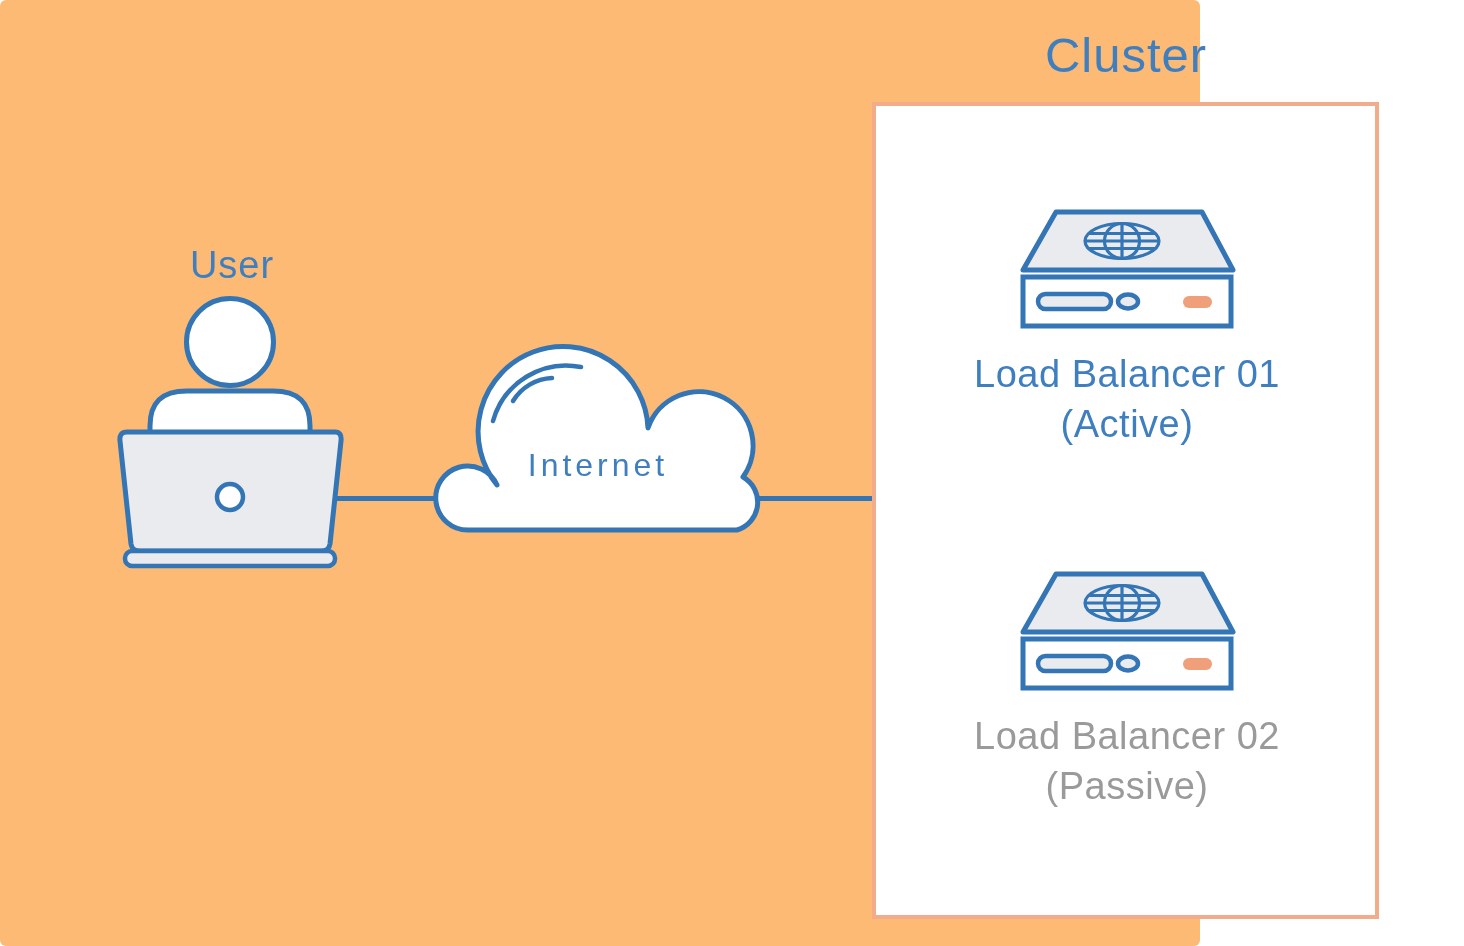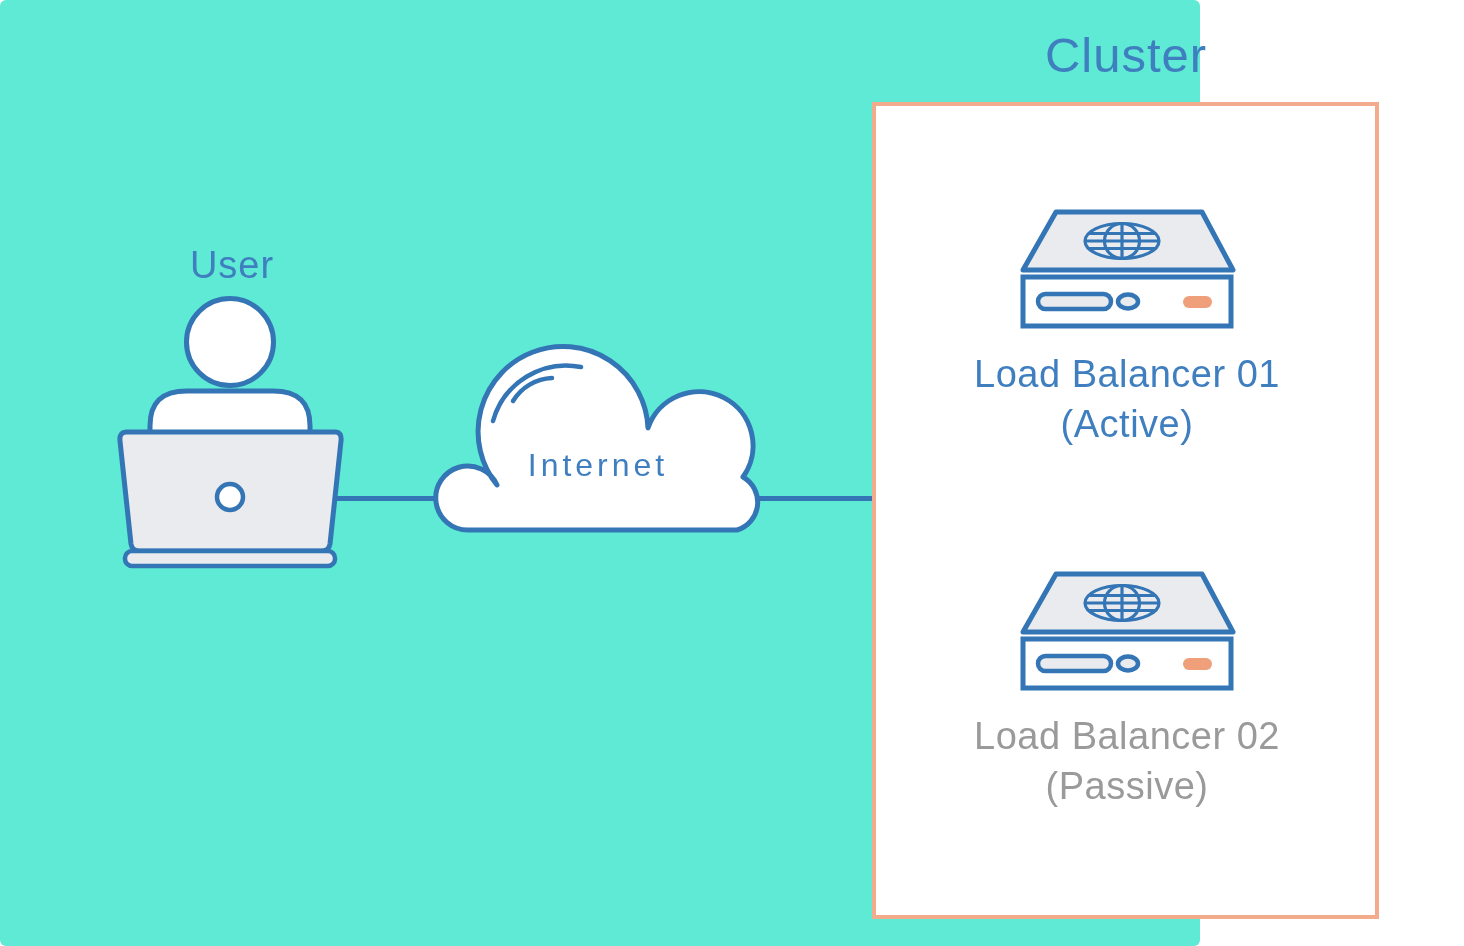--- a/index.html
+++ b/index.html
@@ -8,21 +8,21 @@
     width: 1464px;
     height: 946px;
     background: #ffffff;
     overflow: hidden;
     font-family: "Liberation Sans", sans-serif;
   }
   .stage {
     position: relative;
     width: 1200px;
     height: 946px;
-    background: #5eead4;
+    background: #fdba74;
     border-radius: 6px;
   }
   svg text {
     font-family: "Liberation Sans", sans-serif;
   }
   .lbl-blue { fill: #3f7fbf; }
   .lbl-gray { fill: #9a9a9a; }
 </style>
 </head>
 <body>

